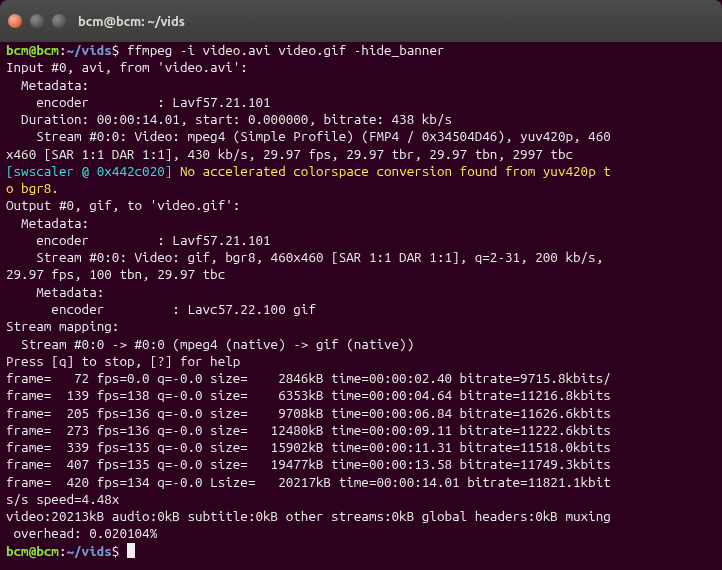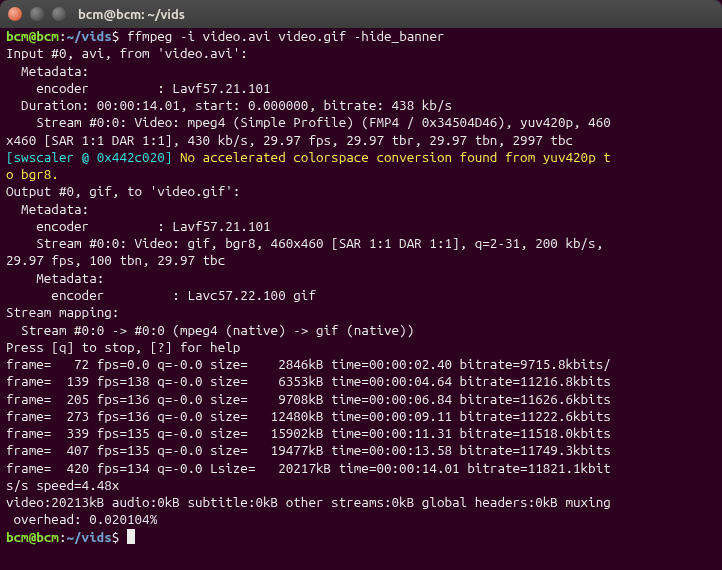--- a/index.html
+++ b/index.html
@@ -5,21 +5,21 @@
   * { margin: 0; padding: 0; box-sizing: border-box; }
   body {
     background: #2c001e;
     font-family: "Ubuntu Mono", "DejaVu Sans Mono", monospace;
     font-size: 13.5px;
     width: 722px;
     height: 570px;
     overflow: hidden;
   }
   .titlebar {
-    height: 28px;
+    height: 42px;
     background: linear-gradient(#4c4c4c, #3c3c3c);
     display: flex;
     align-items: center;
     padding: 0 8px;
     border-top-left-radius: 8px;
     border-top-right-radius: 8px;
     gap: 8px;
   }
   .wb { width: 14px; height: 14px; border-radius: 50%; display: inline-block; }
   .wb-close { background: radial-gradient(circle at 35% 35%, #f6b19d, #e06f4e 60%, #a93f21); }

